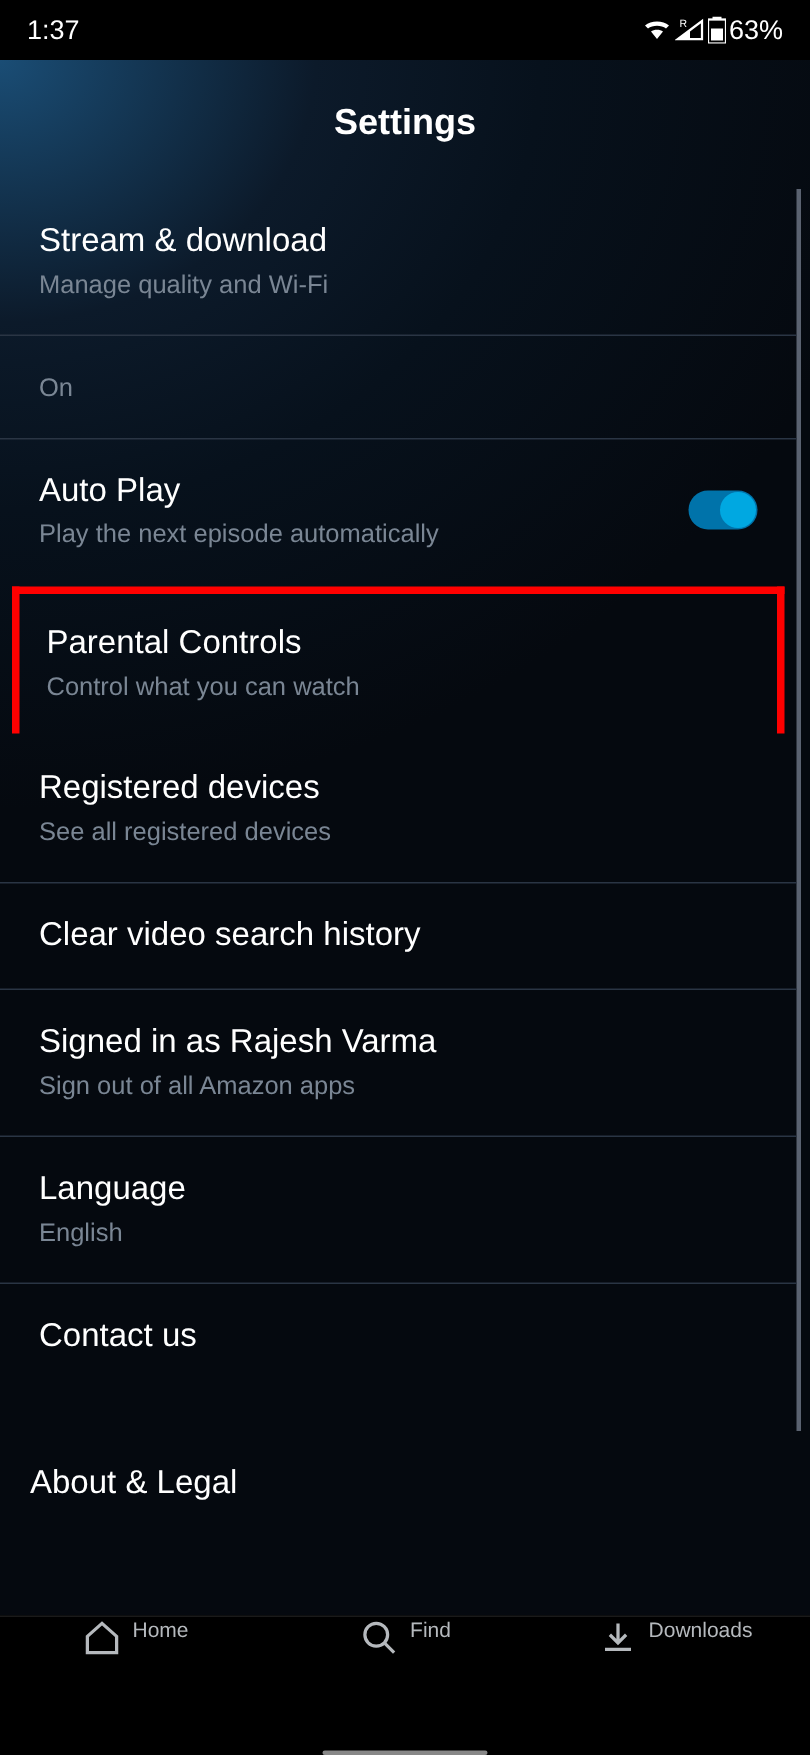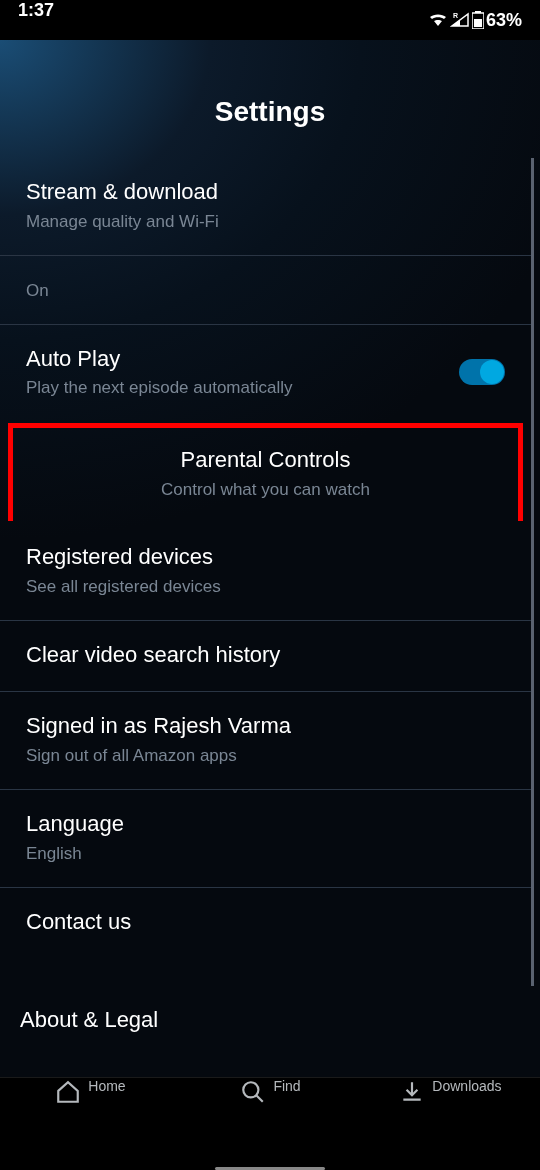--- a/index.html
+++ b/index.html
@@ -9,42 +9,42 @@
       background: #000;
       font-family: -apple-system, BlinkMacSystemFont, "Segoe UI", Arial, sans-serif;
       color: #fff;
       overflow: hidden;
       position: relative;
     }
     .status-bar {
       height: 40px;
       display: flex;
       justify-content: space-between;
+      align-items: center;
       padding: 0 18px;
       background: #000;
       font-size: 18px;
-      font-weight: 700;
+      font-weight: 400;
     }
     .status-right {
       display: flex;
       align-items: center;
       gap: 2px;
     }
     .content-area {
       background: radial-gradient(ellipse 600px 500px at 0% 0%, #1a4d75 0%, #0c1a2a 35%, #07111c 60%, #05090f 100%);
       height: 1037px;
       position: relative;
       overflow: hidden;
     }
     .page-title {
       text-align: center;
-      font-size: 28px;
+      font-size: 24px;
       font-weight: 700;
       padding: 28px 0 30px;
-      margin-top: 28px;
     }
     .settings-list {
       border-right: 3px solid #5a6270;
       margin-right: 6px;
       height: 828px;
     }
     .settings-item {
       padding: 20px 26px 22px;
       border-bottom: 1px solid #2a3544;
     }
@@ -64,21 +64,20 @@
     .item-sub {
       font-size: 17px;
       color: #7a8694;
       margin-top: 4px;
       line-height: 1.3;
     }
     .highlighted {
       border: 5px solid #ff0000;
       margin: 2px 8px;
       padding: 18px 18px 20px;
-      text-align: center;
     }
     .toggle {
       width: 46px;
       height: 26px;
       background: #0073aa;
       border-radius: 13px;
       position: relative;
     }
     .toggle-knob {
       width: 24px;

